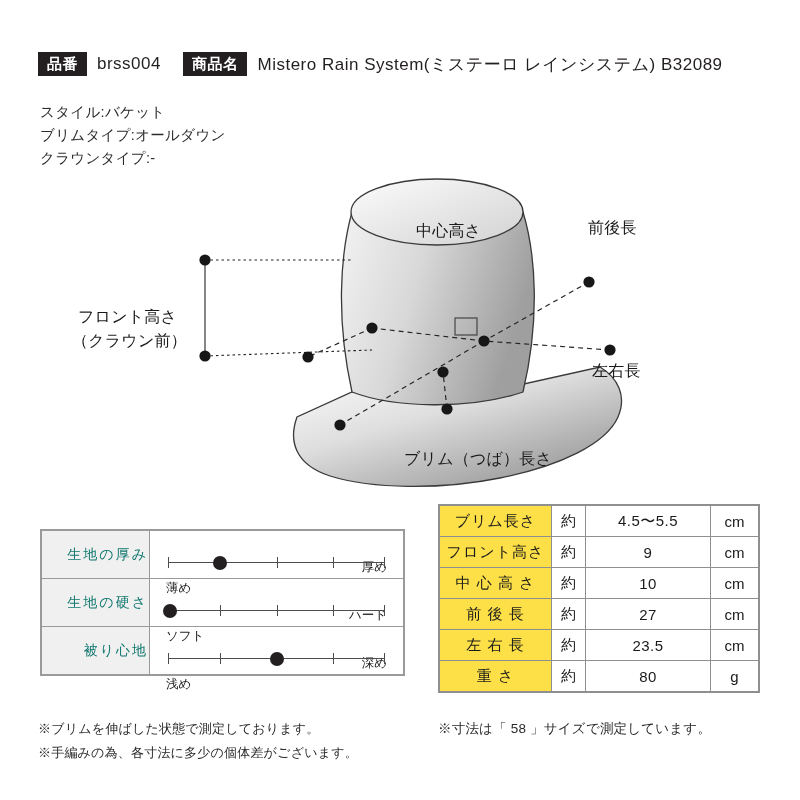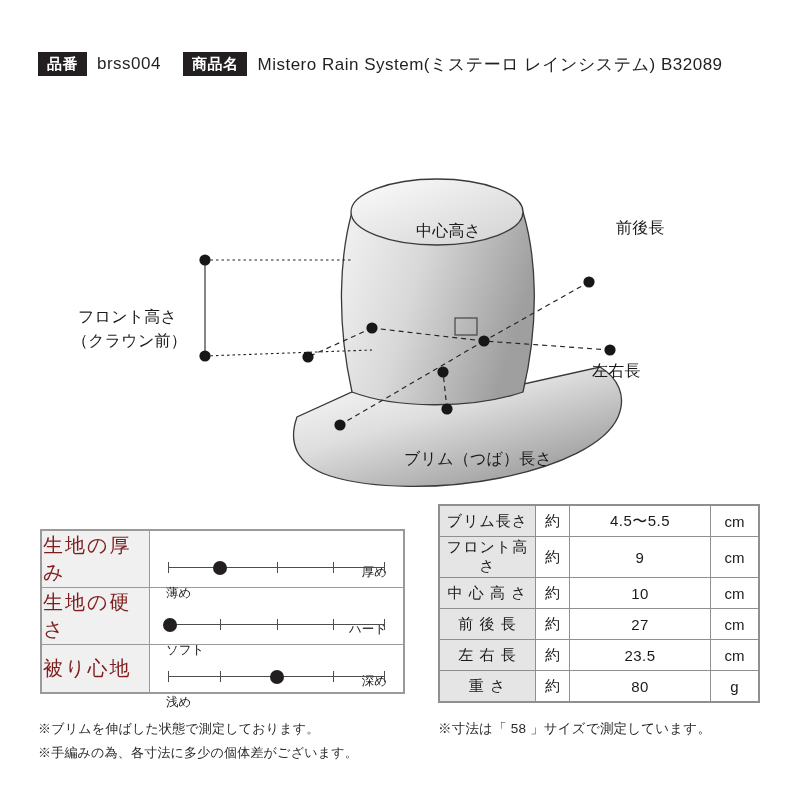--- a/index.html
+++ b/index.html
@@ -45,22 +45,22 @@
   .dlabel.two { text-align:center; }
 
   
   .sliders {
     position:absolute; left:40px; top:529px; width:365px;
     border:1px solid #9a9a9a; border-collapse:collapse;
   }
   .sliders table { border-collapse:collapse; width:100%; }
   .sliders td { border:1px solid #9a9a9a; height:47px; }
   .sl-name {
-    width:108px; background:#f0f0f0; text-align:left;
-    font-size:20px; letter-spacing:2px; color:#7f1d1d;
+    width:108px; background:#f0f0f0; text-align:right;
+    font-size:14px; letter-spacing:2px; color:#0f766e;
   }
   .sl-track { position:relative; padding:0 14px; }
   .scale { position:relative; height:47px; }
   .scale .endlabel {
     position:absolute; top:4px; font-size:12.5px; color:#1a1a1a; white-space:nowrap;
   }
   .scale .endlabel.l { left:2px;margin-top:45px; }
   .scale .endlabel.r { right:2px;margin-top:24px; }
   .axis {
     position:absolute; left:4px; right:4px; top:31px; height:1px; background:#4d4d4d;
@@ -72,21 +72,21 @@
   }
 
   
   .measure {
     position:absolute; left:438px; top:504px; width:322px;
     border:1px solid #8f8f8f;
   }
   .measure table { border-collapse:collapse; width:100%; }
   .measure td { border:1px solid #8f8f8f; height:31px; font-size:15px; }
   .m-name {
-    width:96px; background:#e5e5e5; text-align:center; letter-spacing:1px; color:#1a1a1a;
+    width:112px; background:#fde047; text-align:center; letter-spacing:1px; color:#1a1a1a;
   }
   .m-approx { width:34px; text-align:center; color:#1a1a1a; font-size:13.5px; }
   .m-val { text-align:center; color:#1a1a1a; font-size:16px; letter-spacing:0.5px; }
   .m-unit { width:48px; text-align:center; color:#1a1a1a; font-size:13.5px; }
 
   
   .notes-left { position:absolute; left:38px; top:717px; }
   .notes-left div { font-size:13px; color:#2b2b2b; line-height:24px; letter-spacing:0.2px; }
   .notes-right { position:absolute; left:438px; top:717px; }
   .notes-right div { font-size:13.5px; color:#2b2b2b; line-height:24px; letter-spacing:0.2px; }
@@ -97,20 +97,25 @@
 <div class="page">
 
   <div class="header">
     <span class="tag">品番</span>
     <span class="tag-val">brss004</span>
     <span class="gap"></span>
     <span class="tag">商品名</span>
     <span class="tag-val">Mistero Rain System(ミステーロ レインシステム) B32089</span>
   </div>
 
+  <div class="specs">
+    <div>スタイル:バケット</div>
+    <div>ブリムタイプ:オールダウン</div>
+    <div>クラウンタイプ:-</div>
+  </div>
 
   <div class="diagram">
     <svg width="800" height="330" viewBox="0 0 800 330">
       <defs>
         <linearGradient id="crownGrad" x1="0" y1="0" x2="1" y2="0.3">
           <stop offset="0%" stop-color="#f3f3f3"></stop>
           <stop offset="45%" stop-color="#d8d8d8"></stop>
           <stop offset="100%" stop-color="#9f9f9f"></stop>
         </linearGradient>
         <linearGradient id="brimGrad" x1="0.1" y1="0" x2="0.9" y2="1">
@@ -162,21 +167,21 @@
         <circle cx="372" cy="168" r="5.6"></circle>
         <circle cx="484" cy="181" r="5.6"></circle>
         <circle cx="308" cy="197" r="5.6"></circle>
         <circle cx="340" cy="265" r="5.6"></circle>
         <circle cx="447" cy="249" r="5.6"></circle>
         <circle cx="443" cy="212" r="5.6"></circle>
       </g>
     </svg>
 
     <div class="dlabel" style="left:416px; top:60px;">中心高さ</div>
-    <div class="dlabel" style="left:616px; top:57px;text-align:center;">前後長</div>
+    <div class="dlabel" style="left:588px; top:57px;text-align:center;">前後長</div>
     <div class="dlabel two" style="left:78px; top:146px;">フロント高さ</div>
     <div class="dlabel two" style="left:72px; top:170px;">（クラウン前）</div>
     <div class="dlabel" style="left:592px; top:200px;">左右長</div>
     <div class="dlabel" style="left:404px; top:288px;">ブリム（つば）長さ</div>
   </div>
 
   <div class="sliders">
     <table>
       <tbody>
         <tr>

